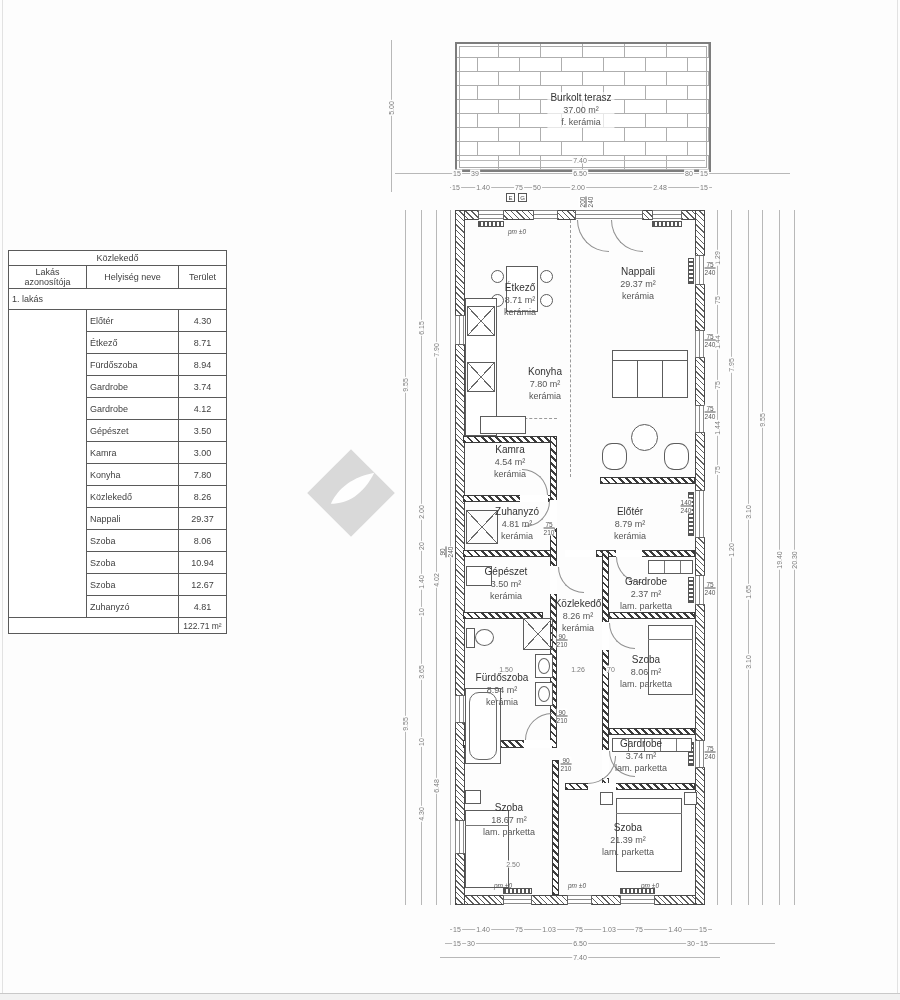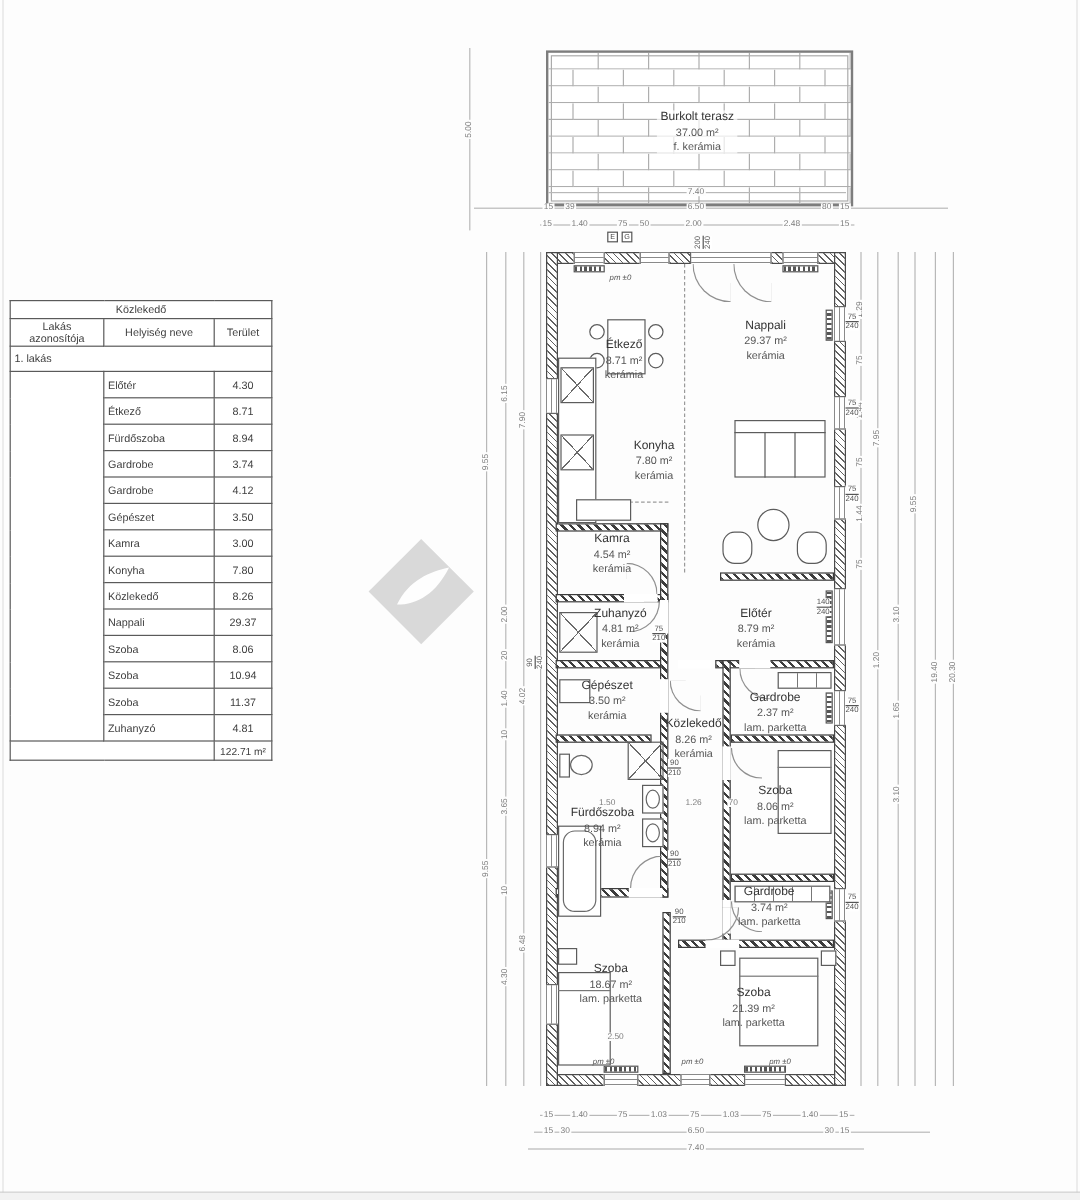--- a/index.html
+++ b/index.html
@@ -135,21 +135,21 @@
     <tr class="dr">
           <td>Szoba</td>
           <td class="area">8.06</td>
         </tr>
     <tr class="dr">
           <td>Szoba</td>
           <td class="area">10.94</td>
         </tr>
     <tr class="dr">
           <td>Szoba</td>
-          <td class="area">11.37</td>
+          <td class="area">12.67</td>
         </tr>
     <tr class="dr">
           <td>Zuhanyzó</td>
           <td class="area">4.81</td>
         </tr>
     <tr class="totrow">
           <td colspan="2"></td>
           <td>122.71 m²</td>
         </tr>
   </tbody>

